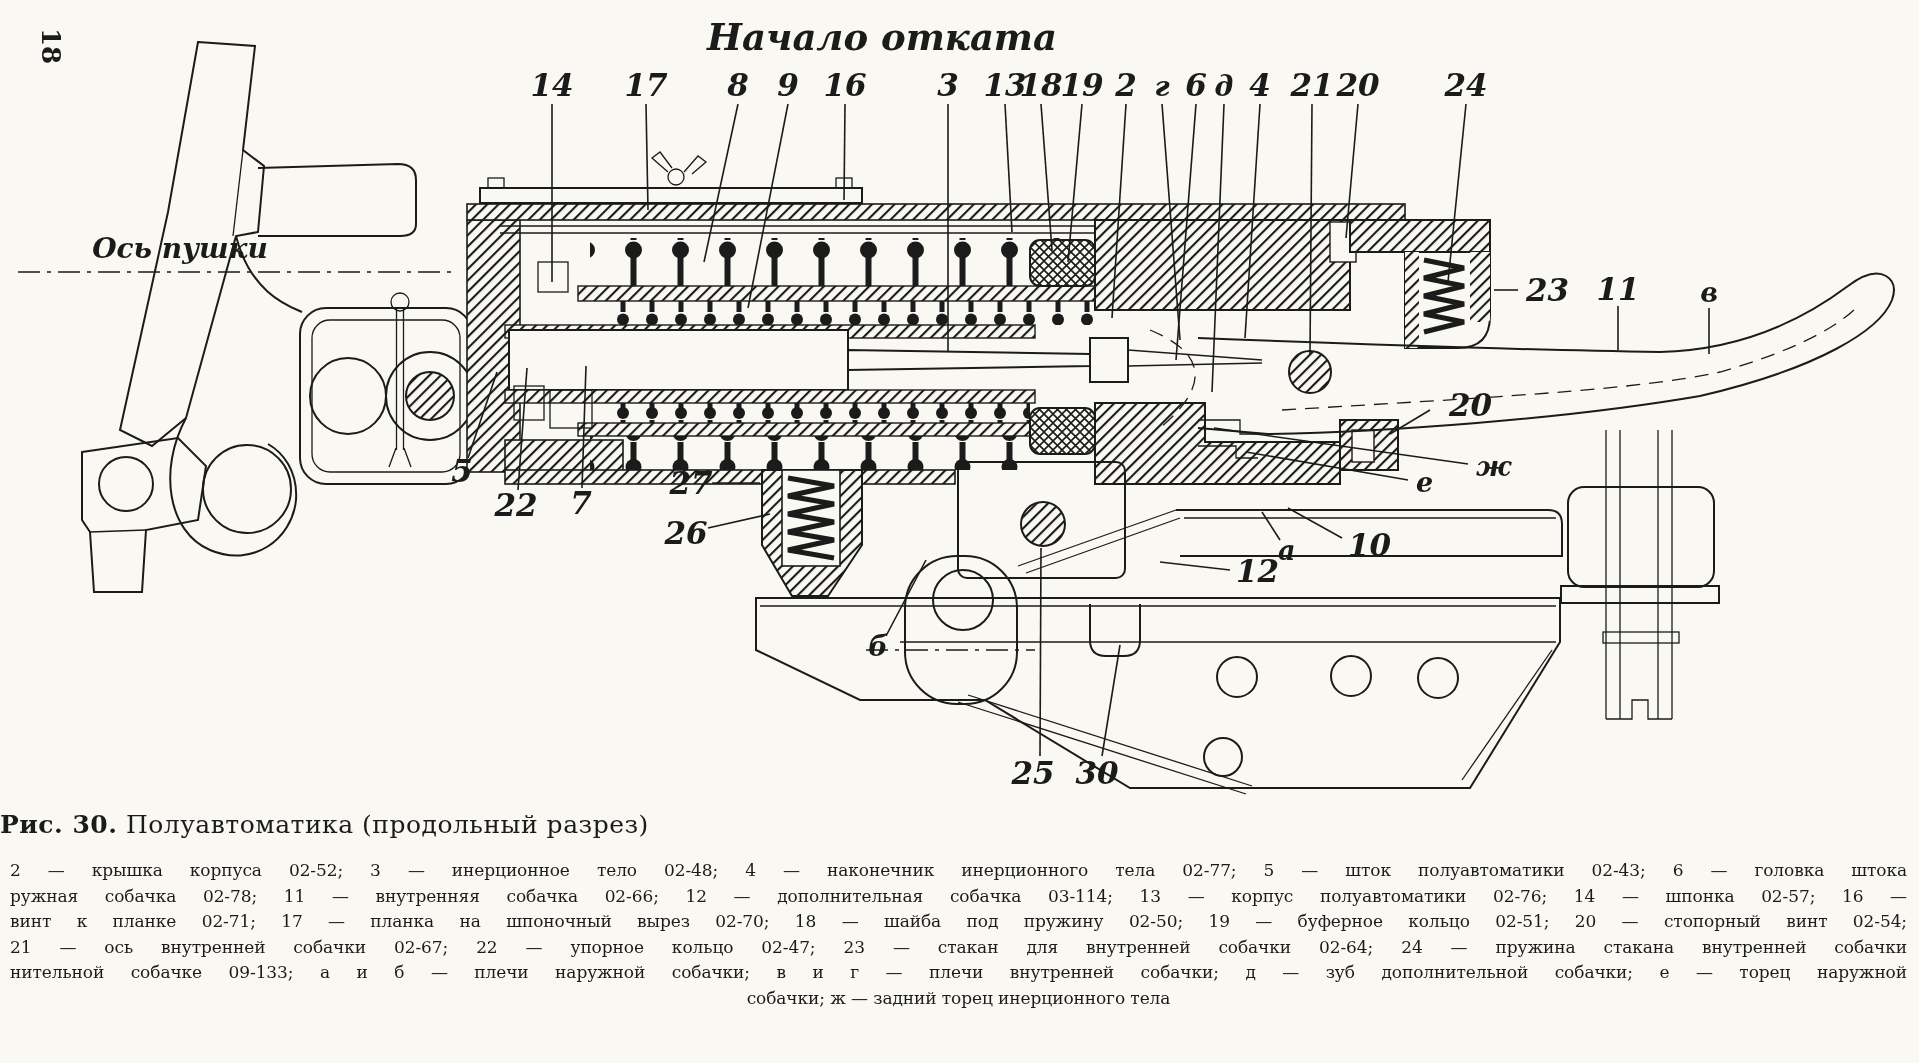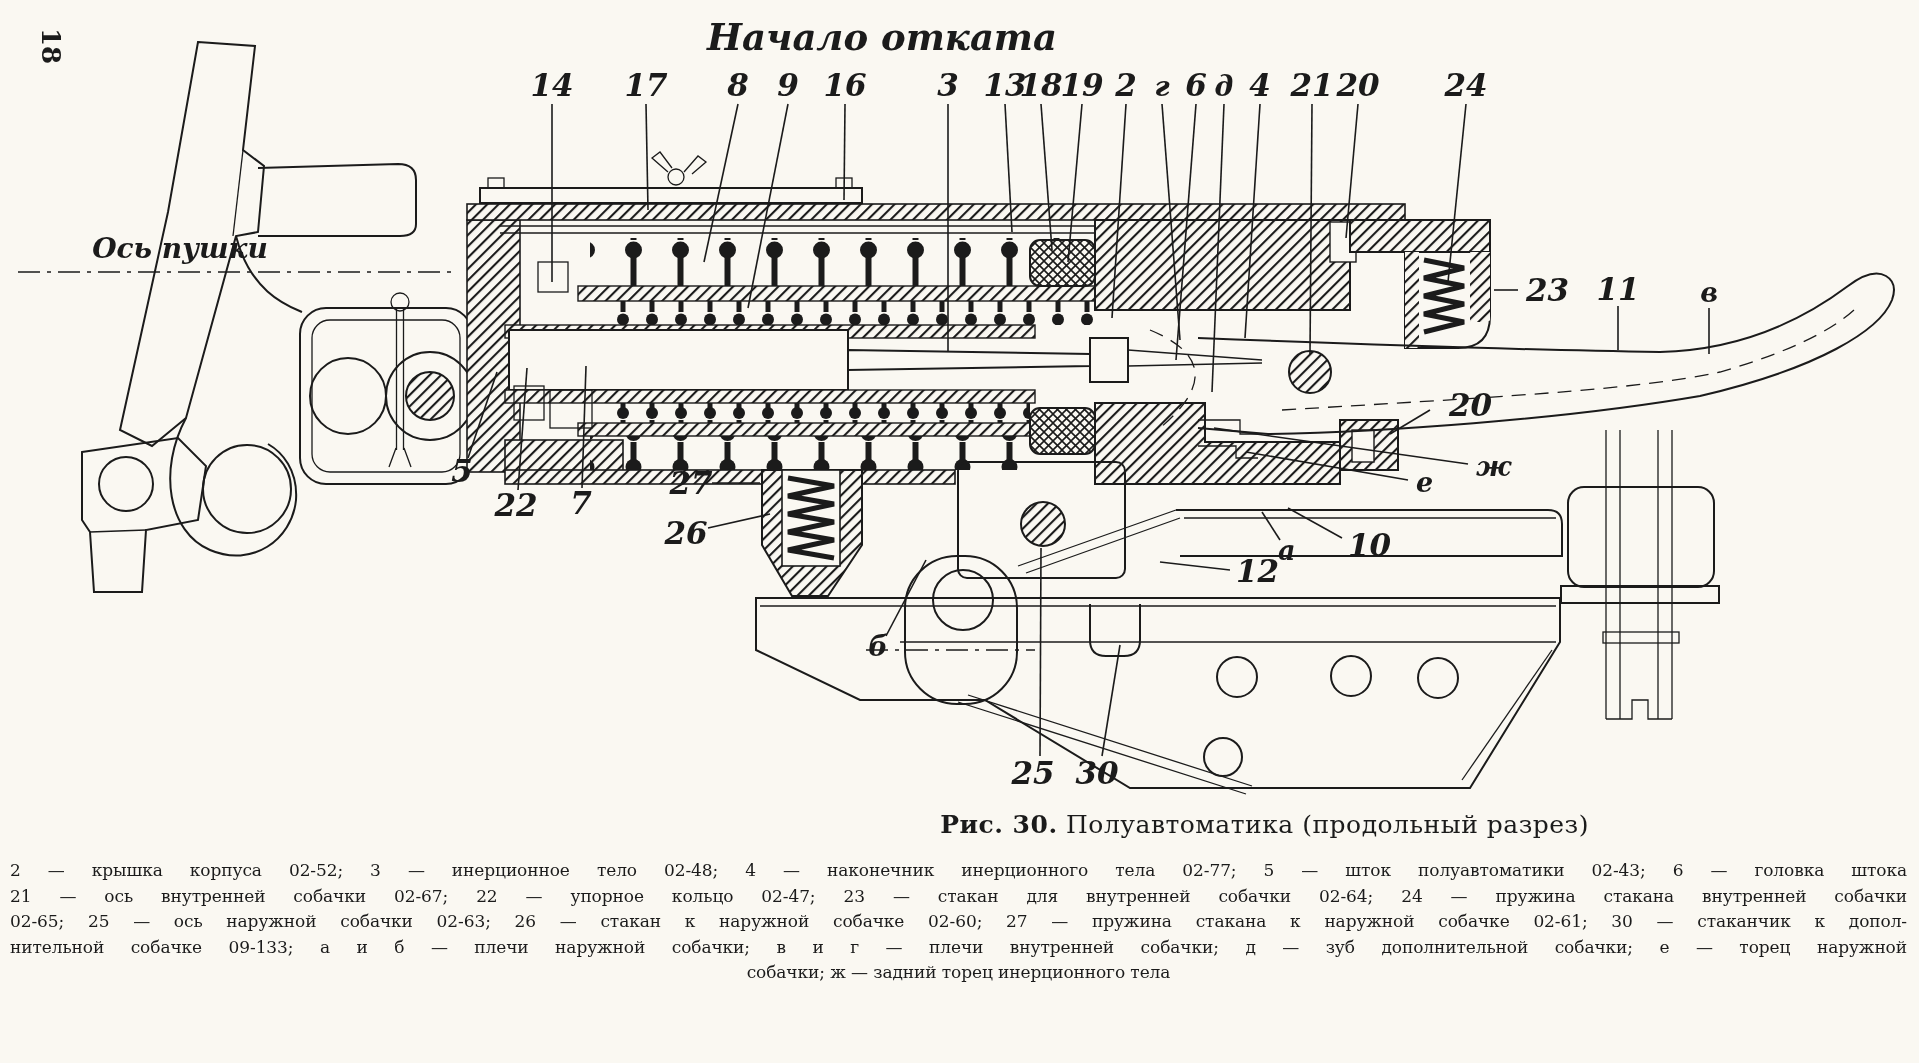--- a/index.html
+++ b/index.html
@@ -14,21 +14,21 @@
   .leader{fill:none;stroke:#1b1b1b;stroke-width:1.6;}
   .callout{font-family:"DejaVu Serif",serif;font-style:italic;font-weight:bold;
            font-size:31px;fill:#1b1b1b;}
   .callout.small{font-size:27px;}
   .svgtitle{font-family:"DejaVu Serif",serif;font-style:italic;font-weight:bold;font-size:37px;fill:#1b1b1b;}
   .axislabel{font-family:"DejaVu Serif",serif;font-style:italic;font-weight:bold;font-size:28px;fill:#1b1b1b;}
   .pagenum{font-family:"DejaVu Serif",serif;font-weight:bold;font-size:26px;fill:#1b1b1b;}
   .dashdot{stroke-dasharray:22 7 4 7;}
   .dashed{stroke-dasharray:14 9;}
   #caption{
-    position:absolute;left:0px;right:330px;top:810px;text-align:right;
+    position:absolute;left:0px;right:330px;top:810px;text-align:left;
     font-size:25px;letter-spacing:.5px;
   }
   #caption b{font-weight:bold;}
   #legend{
     position:absolute;left:10px;right:12px;top:858px;
     font-size:17px;line-height:25.6px;letter-spacing:-0.1px;
   }
   .legend-line{text-align:justify;text-align-last:justify;white-space:nowrap;}
   .legend-line.center{text-align:left;text-align-last:center;}
 </style>
@@ -354,17 +354,18 @@
     </g>
 </svg>
 
 <div id="caption">
   <b>Рис. 30.</b>
   <span>Полуавтоматика (продольный разрез)</span>
 </div>
 
 <div id="legend">
   <div class="legend-line">2 — крышка корпуса 02-52;  3 — инерционное тело 02-48;  4 — наконечник инерционного тела 02-77;  5 — шток полуавтоматики 02-43;  6 — головка штока</div>
+  <div class="legend-line">ружная собачка 02-78;  11 — внутренняя собачка 02-66;  12 — дополнительная собачка 03-114;  13 — корпус полуавтоматики 02-76;  14 — шпонка 02-57;  16 —</div>
+  <div class="legend-line">винт к планке 02-71;  17 — планка на шпоночный вырез 02-70;  18 — шайба под пружину 02-50;  19 — буферное кольцо 02-51;  20 — стопорный винт 02-54;</div>
   <div class="legend-line">21 — ось внутренней собачки 02-67;  22 — упорное кольцо 02-47;  23 — стакан для внутренней собачки 02-64;  24 — пружина стакана внутренней собачки</div>
-  <div class="legend-line">02-65;  25 — ось наружной собачки 02-63;  26 — стакан к наружной собачке 02-60;  27 — пружина стакана к наружной собачке 02-61;  30 — стаканчик к допол-</div>
   <div class="legend-line">нительной собачке 09-133;  а и б — плечи наружной собачки;  в и г — плечи внутренней собачки;  д — зуб дополнительной собачки;  е — торец наружной</div>
   <div class="legend-line center">собачки;  ж — задний торец инерционного тела</div>
 </div>
 
 </body></html>

